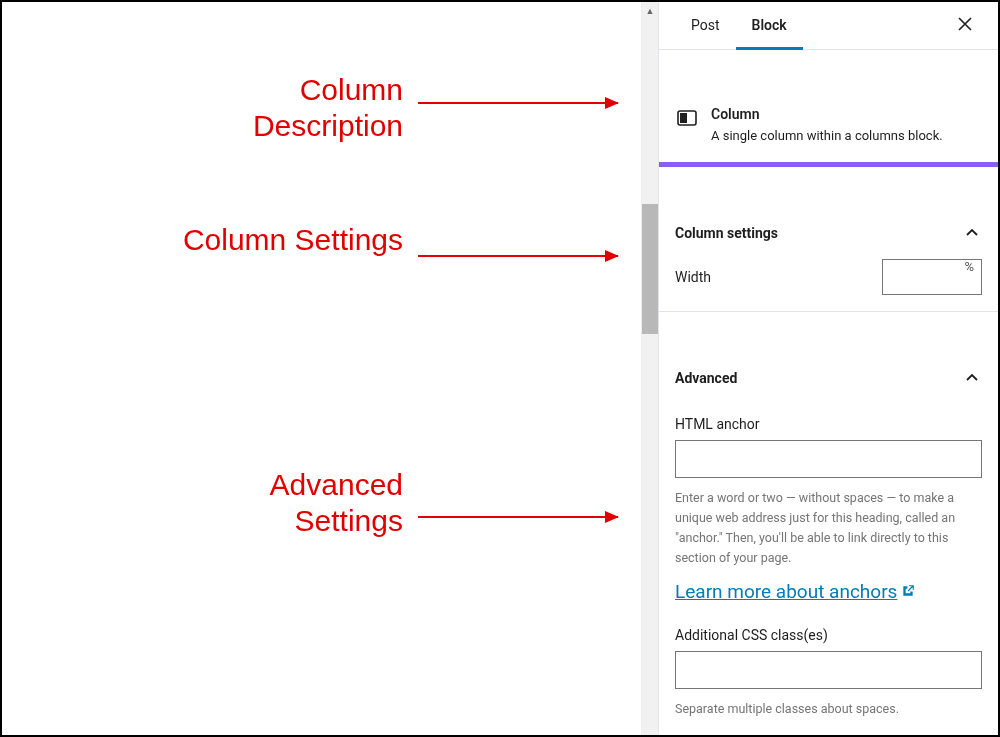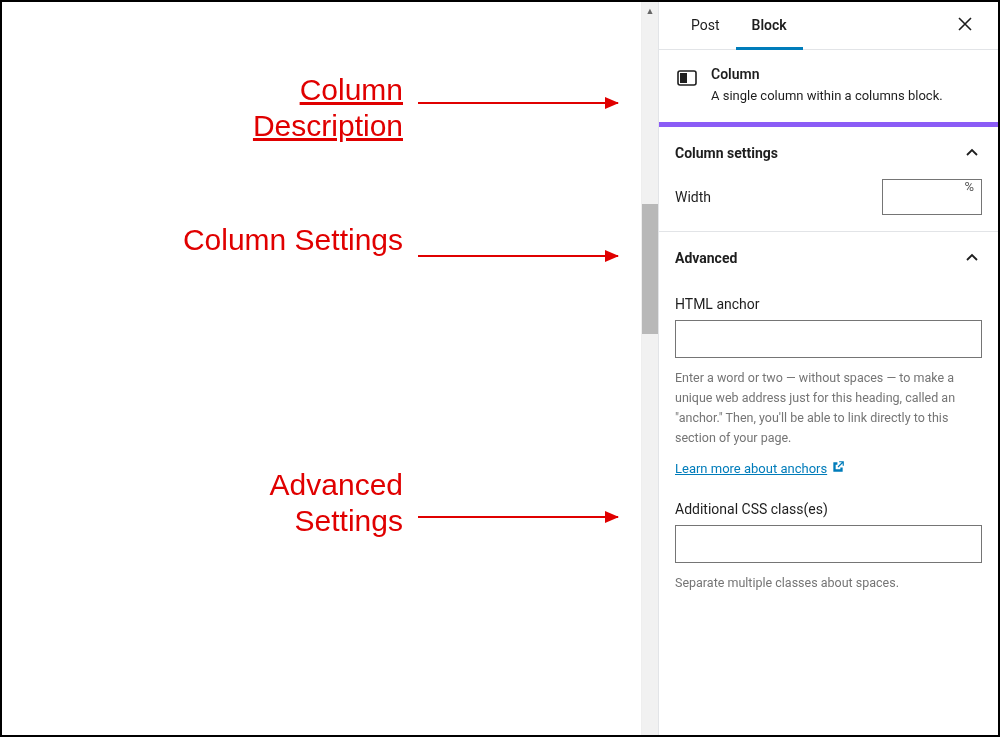--- a/index.html
+++ b/index.html
@@ -38,20 +38,21 @@
     top: 185px;
     height: 130px;
   }
   .sidebar {
     width: 340px;
     border-left: 1px solid #e2e4e7;
     background: #fff;
     display: flex;
     flex-direction: column;
     overflow-y: auto;
+    gap: 40px;
   }
   .tabs-row {
     display: flex;
     align-items: center;
     padding: 0 16px;
     border-bottom: 1px solid #e2e4e7;
     height: 48px;
   }
   .tab {
     padding: 14px 16px;
@@ -114,38 +115,38 @@
     width: 100%; height: 38px;
     border: 1px solid #757575;
     padding: 6px 8px;
     font-size: 13px;
     margin-top: 8px;
   }
   .help-text {
     font-size: 12.5px; color: #757575; line-height: 1.6; margin-top: 10px;
   }
   .link {
-    color: #007cba; text-decoration: underline; font-size: 13px;
+    color: #007cba; text-decoration: underline; font-size: 19px;
     display: inline-flex; align-items: center; gap: 4px; margin-top: 12px;
     cursor: pointer;
   }
   .sub-label { font-size: 14px; color: #1e1e1e; margin-top: 24px; }
   .section-gap { margin-top: 12px; }
 
   
   .anno {
     position: absolute;
     color: #e00000;
     font-size: 30px;
     font-weight: 400;
     text-align: right;
     line-height: 1.2;
     font-family: "Segoe UI Semibold", "Segoe UI", sans-serif;
   }
-  .anno.a1 { top: 70px; left: 175px; width: 226px; text-decoration: underline; }
+  .anno.a1 { top: 70px; left: 175px; width: 226px; }
   .anno.a2 { top: 220px; left: 175px; width: 226px; }
   .anno.a3 { top: 465px; left: 175px; width: 226px; }
   .arrow {
     position: absolute;
     height: 2px;
     background: #e00000;
   }
   .arrow::after {
     content: "";
     position: absolute;

